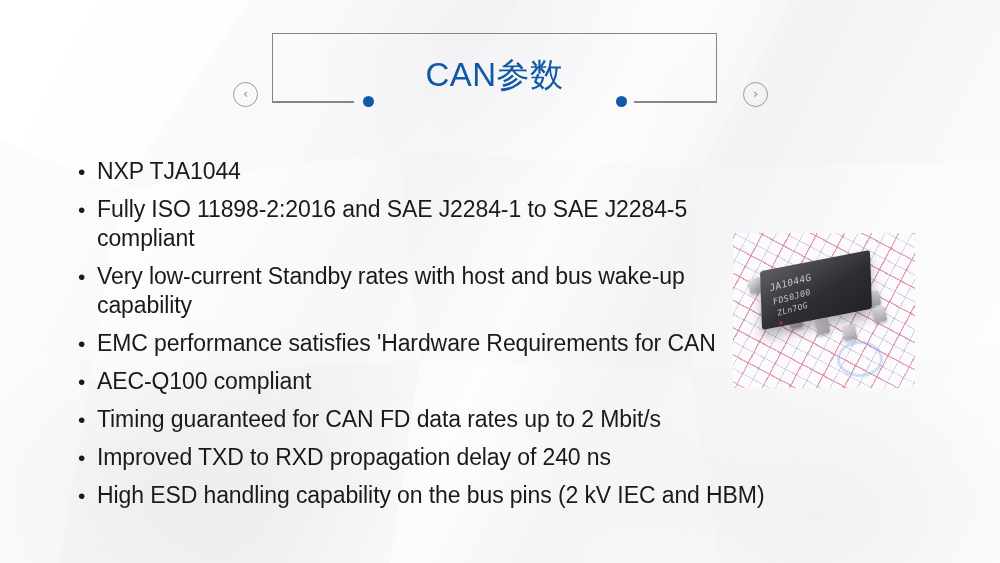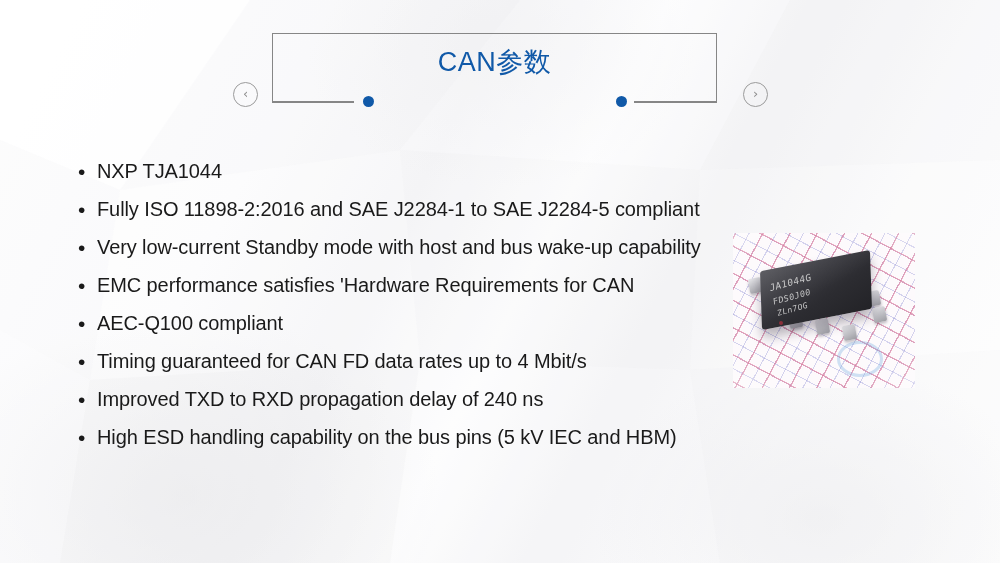--- a/index.html
+++ b/index.html
@@ -86,27 +86,27 @@
     height: 11px;
     border-radius: 50%;
     background: #1059a8;
   }
   .title-dot-left  { left: 363px; }
   .title-dot-right { left: 616px; }
 
   .slide-title {
     position: absolute;
     left: 272px;
-    top: 1px;
+    top: 14px;
     width: 445px;
     height: 70px;
     display: flex;
     align-items: center;
     justify-content: center;
-    font-size: 27px;
+    font-size: 33px;
     color: #1059a8;
     letter-spacing: 0.5px;
     white-space: nowrap;
   }
 
   
   .body-list {
     position: absolute;
     left: 78px;
     top: 157px;
@@ -121,21 +121,21 @@
     flex: 0 0 auto;
     width: 19px;
     color: #1a1a1a;
     font-size: 21px;
     line-height: 29px;
     text-align: left;
   }
   .bullet-text {
     flex: 1 1 auto;
     color: #1a1a1a;
-    font-size: 20px;
+    font-size: 23px;
     line-height: 29px;
     letter-spacing: -0.1px;
   }
 
   
   .chip-photo {
     position: absolute;
     left: 733px;
     top: 233px;
     width: 182px;
@@ -257,46 +257,46 @@
       <span class="bullet-text">NXP  TJA1044</span>
     </div>
 
     <div class="bullet-row">
       <span class="bullet-mark">•</span>
       <span class="bullet-text">Fully ISO 11898-2:2016 and SAE J2284-1 to SAE J2284-5 compliant</span>
     </div>
 
     <div class="bullet-row">
       <span class="bullet-mark">•</span>
-      <span class="bullet-text">Very low-current Standby mode with host and bus wake-up capability</span>
+      <span class="bullet-text">Very low-current Standby rates with host and bus wake-up capability</span>
     </div>
 
     <div class="bullet-row">
       <span class="bullet-mark">•</span>
       <span class="bullet-text">EMC performance satisfies 'Hardware Requirements for CAN</span>
     </div>
 
     <div class="bullet-row">
       <span class="bullet-mark">•</span>
       <span class="bullet-text">AEC-Q100 compliant</span>
     </div>
 
     <div class="bullet-row">
       <span class="bullet-mark">•</span>
-      <span class="bullet-text">Timing guaranteed for CAN FD data rates up to 4 Mbit/s</span>
+      <span class="bullet-text">Timing guaranteed for CAN FD data rates up to 2 Mbit/s</span>
     </div>
 
     <div class="bullet-row">
       <span class="bullet-mark">•</span>
       <span class="bullet-text"> Improved TXD to RXD propagation delay of 240 ns</span>
     </div>
 
     <div class="bullet-row">
       <span class="bullet-mark">•</span>
-      <span class="bullet-text">High ESD handling capability on the bus pins (5 kV IEC and HBM)</span>
+      <span class="bullet-text">High ESD handling capability on the bus pins (2 kV IEC and HBM)</span>
     </div>
 
   </div>
 
   <div class="chip-photo">
     <div class="grid-paper"></div>
     <div class="wm-circle"></div>
 
     <div class="chip-pin" style="left:29px; top:74px;"></div>
     <div class="chip-pin" style="left:56px; top:80px;"></div>

